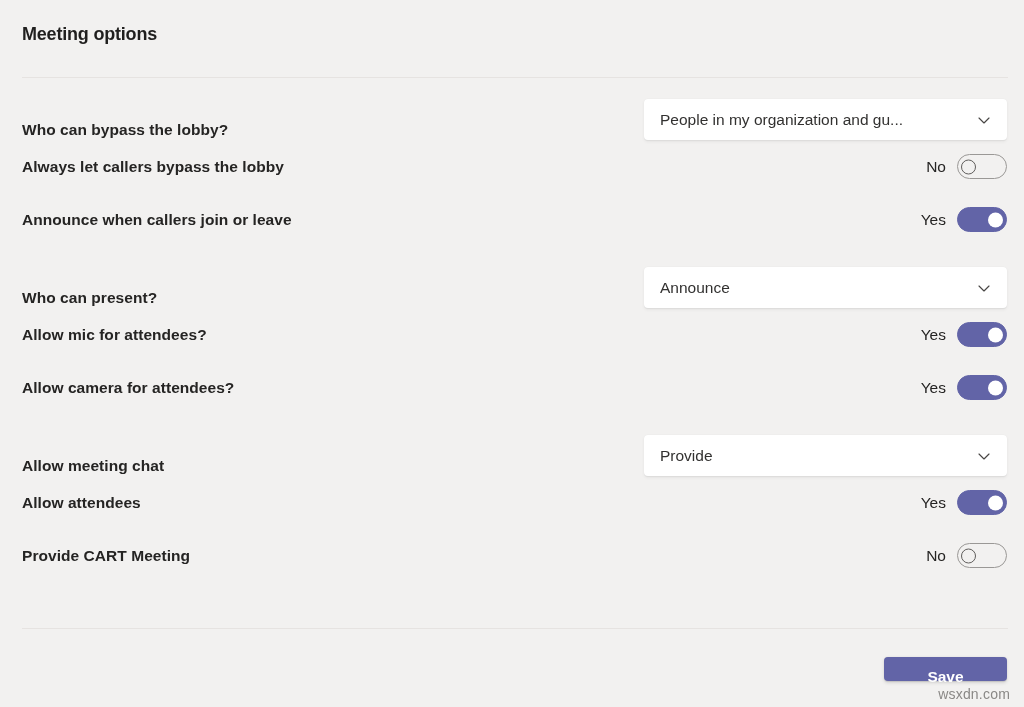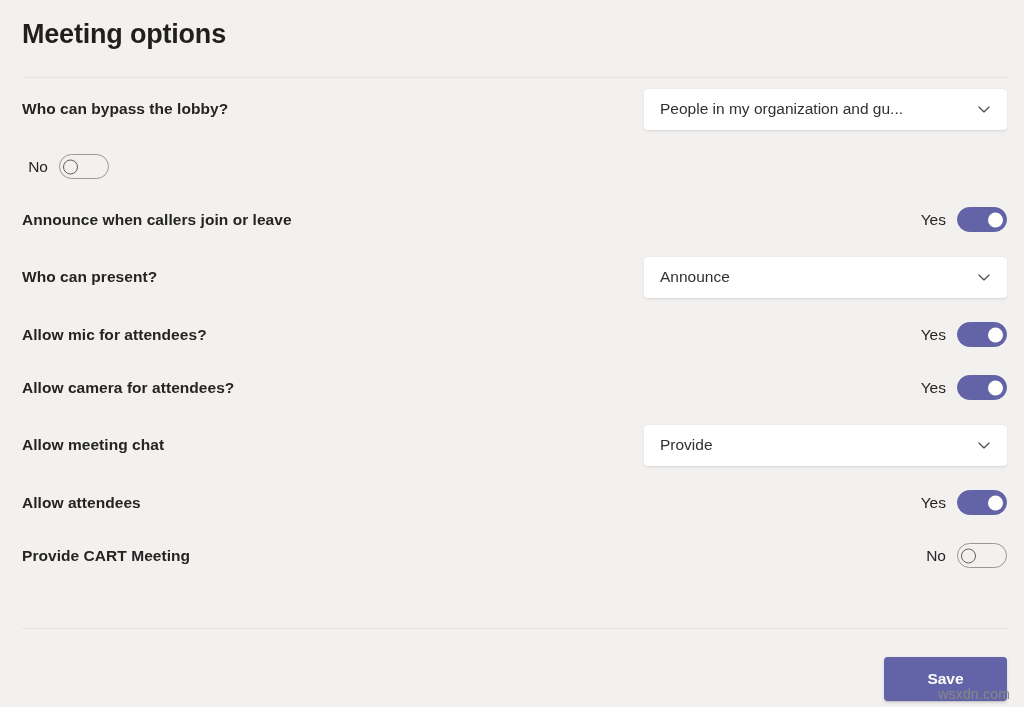--- a/index.html
+++ b/index.html
@@ -29,21 +29,21 @@
     left: 0;
     top: 0;
     width: 1024px;
     height: 78px;
     box-sizing: border-box;
   }
   .page-title {
     position: absolute;
     left: 22px;
     top: 17px;
-    font-size: 27px;
+    font-size: 18px;
     font-weight: bold;
     letter-spacing: -0.2px;
     color: #201f1e;
     line-height: 34px;
   }
   .header-divider {
     position: absolute;
     left: 22px;
     top: 77px;
     width: 986px;
@@ -61,21 +61,21 @@
 
   .option-row {
     position: relative;
     display: flex;
     align-items: center;
     justify-content: space-between;
     padding: 0 17px 0 22px;
     box-sizing: border-box;
     width: 1024px;
   }
-  .option-row.row-select { height: 62px; }
+  .option-row.row-select { height: 62px; align-items: flex-end; }
   .option-row.row-toggle { height: 53px; }
 
   .option-label {
     font-size: 15.5px;
     font-weight: bold;
     color: #252423;
     line-height: 20px;
     letter-spacing: 0.05px;
     white-space: nowrap;
   }
@@ -183,21 +183,21 @@
     left: 0;
     top: 629px;
     width: 1024px;
     height: 78px;
   }
   .save-button {
     position: absolute;
     left: 884px;
     top: 28px;
     width: 123px;
-    height: 44px;
+    height: 24px;
     background: #6264a7;
     color: #ffffff;
     border: none;
     border-radius: 4px;
     font-family: "Liberation Sans", sans-serif;
     font-size: 15.5px;
     font-weight: bold;
     line-height: 40px;
     text-align: center;
     cursor: pointer;
@@ -234,20 +234,21 @@
             <span class="dropdown-value">People in my organization and gu...</span>
             <span class="chevron-down">
               <svg width="16" height="16" viewBox="0 0 16 16" fill="none" xmlns="http://www.w3.org/2000/svg">
                 <path d="M3 6 L8 11 L13 6" stroke="#484644" stroke-width="1.15" fill="none" stroke-linecap="round" stroke-linejoin="round"></path>
               </svg>
             </span>
           </div>
         </div>
       </div>
       <div class="option-row row-toggle">
+        <div class="option-label">Always let callers bypass the lobby</div>
         <div class="option-control">
           <div class="toggle-wrap">
             <span class="toggle-state">No</span>
             <div class="toggle off">
               <span class="knob"></span>
             </div>
           </div>
         </div>
       </div>
       <div class="option-row row-toggle">

